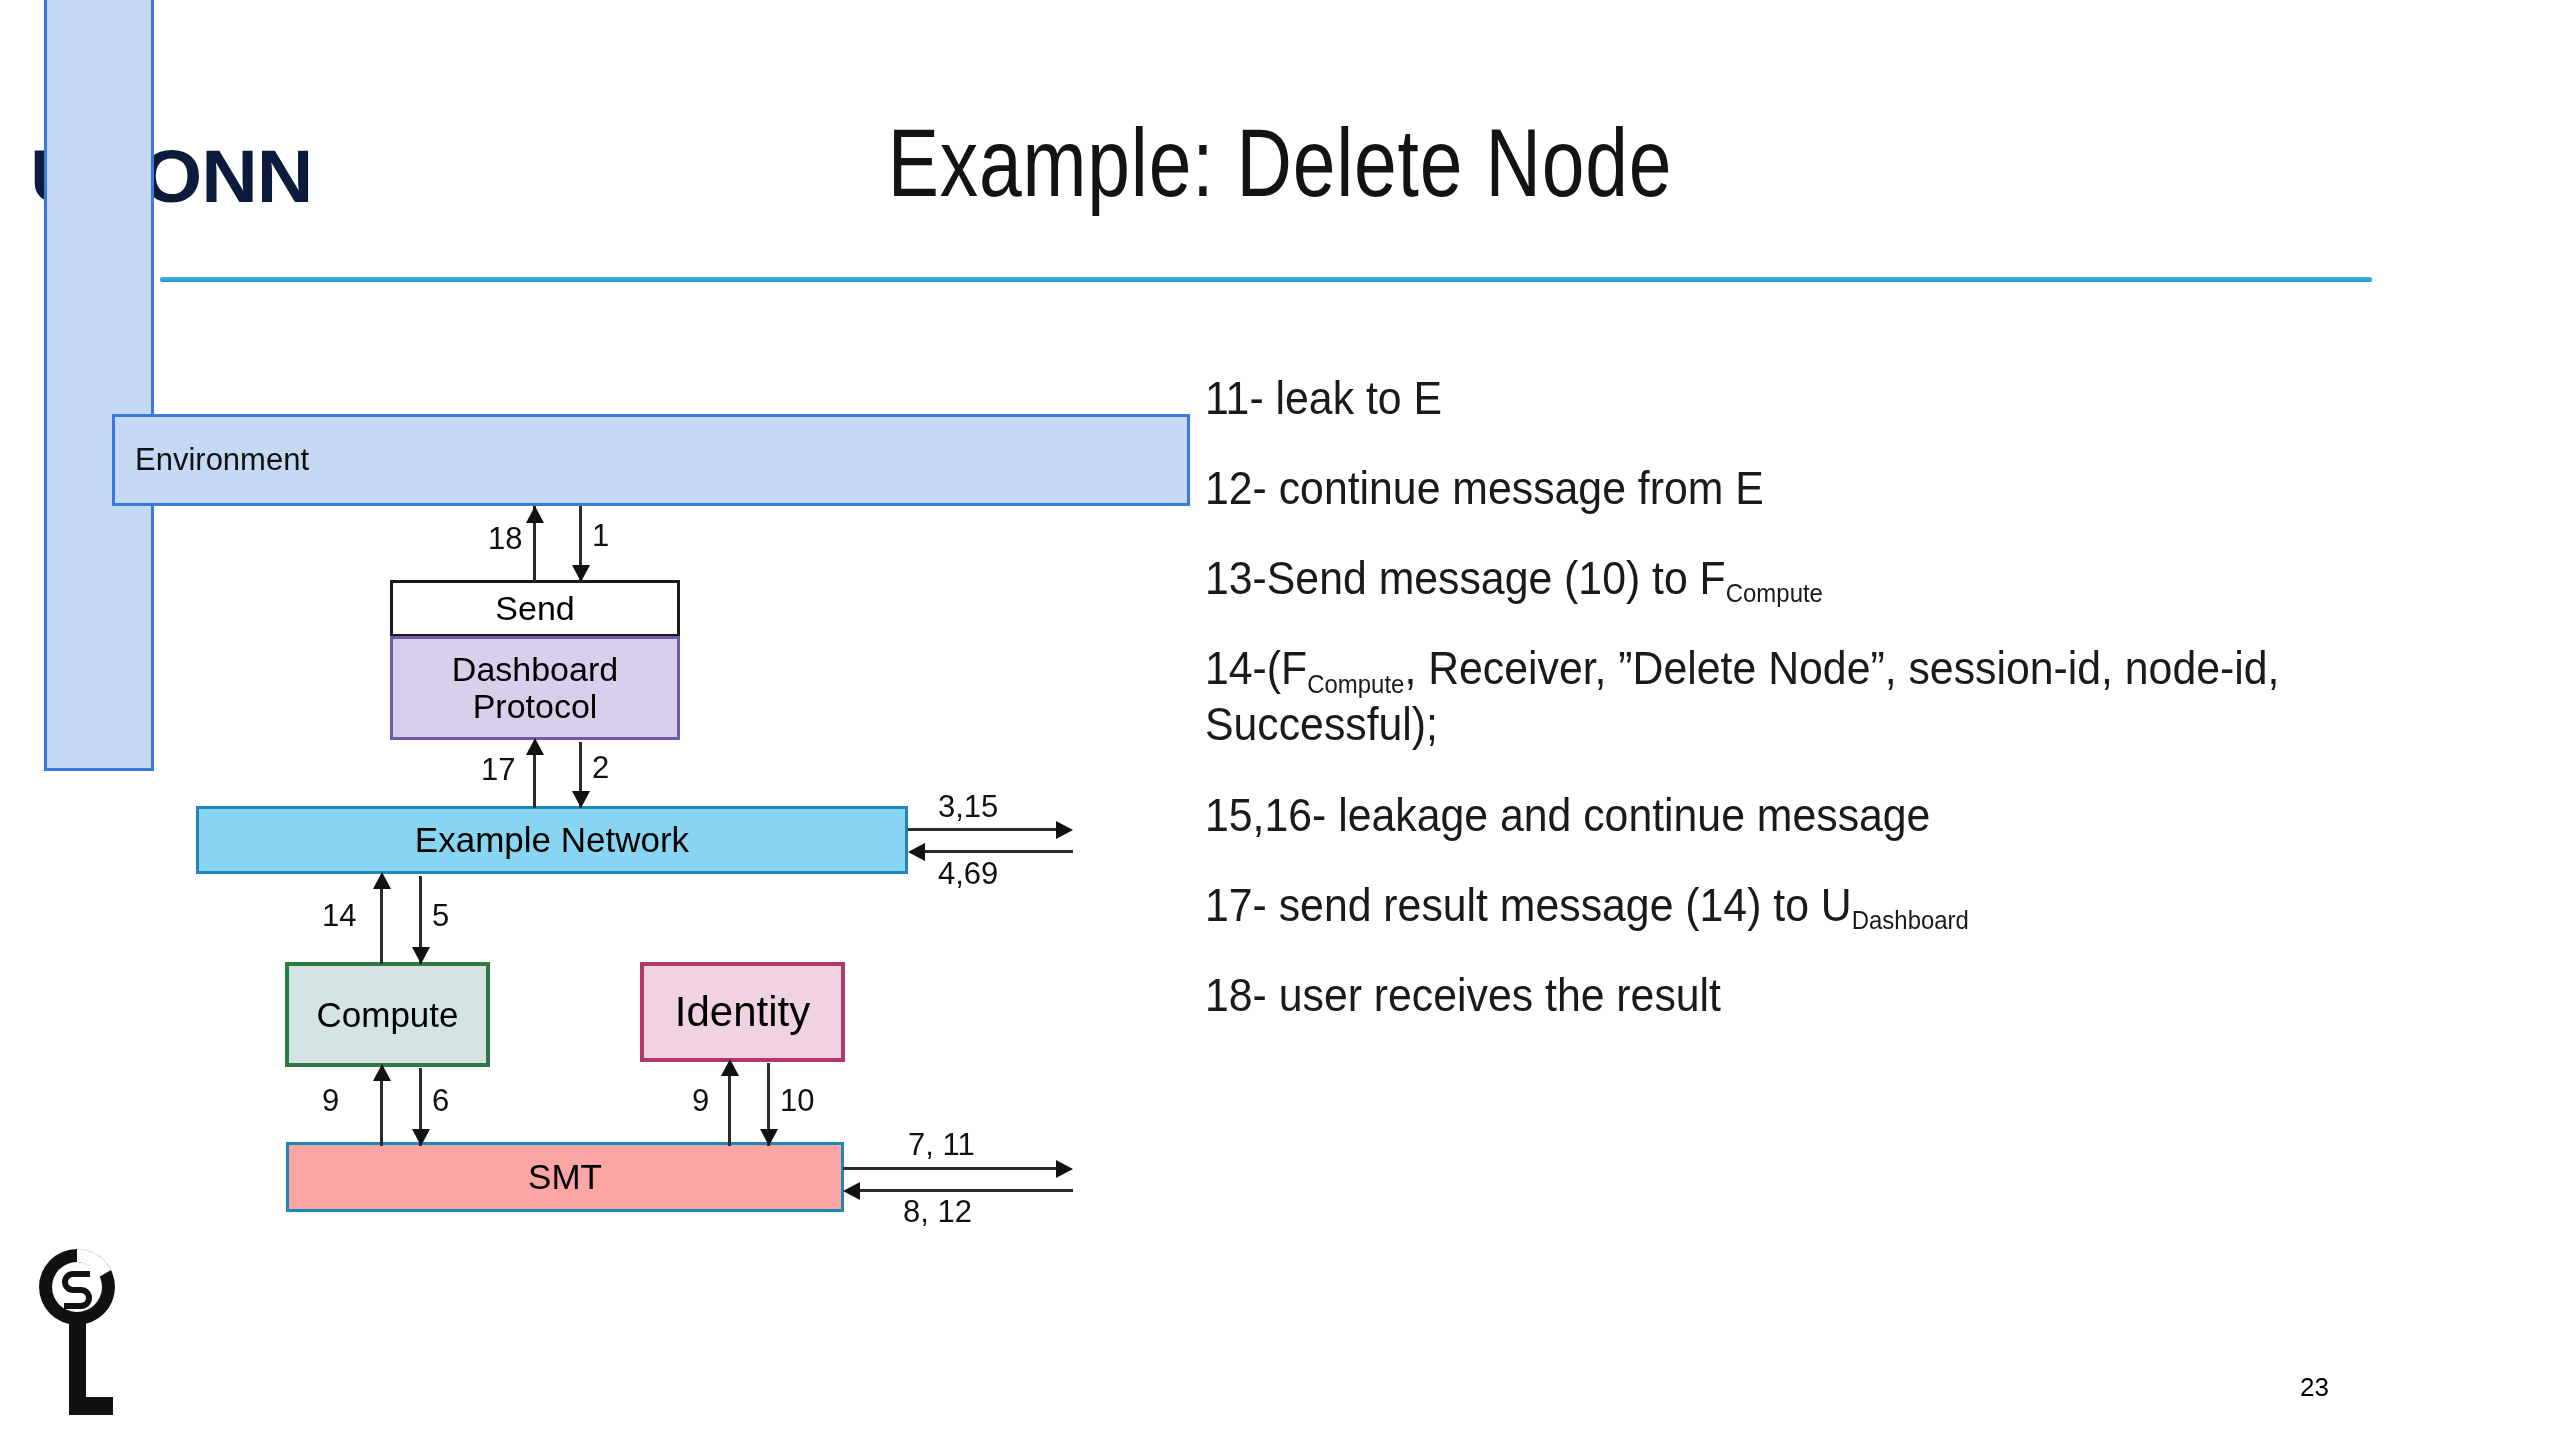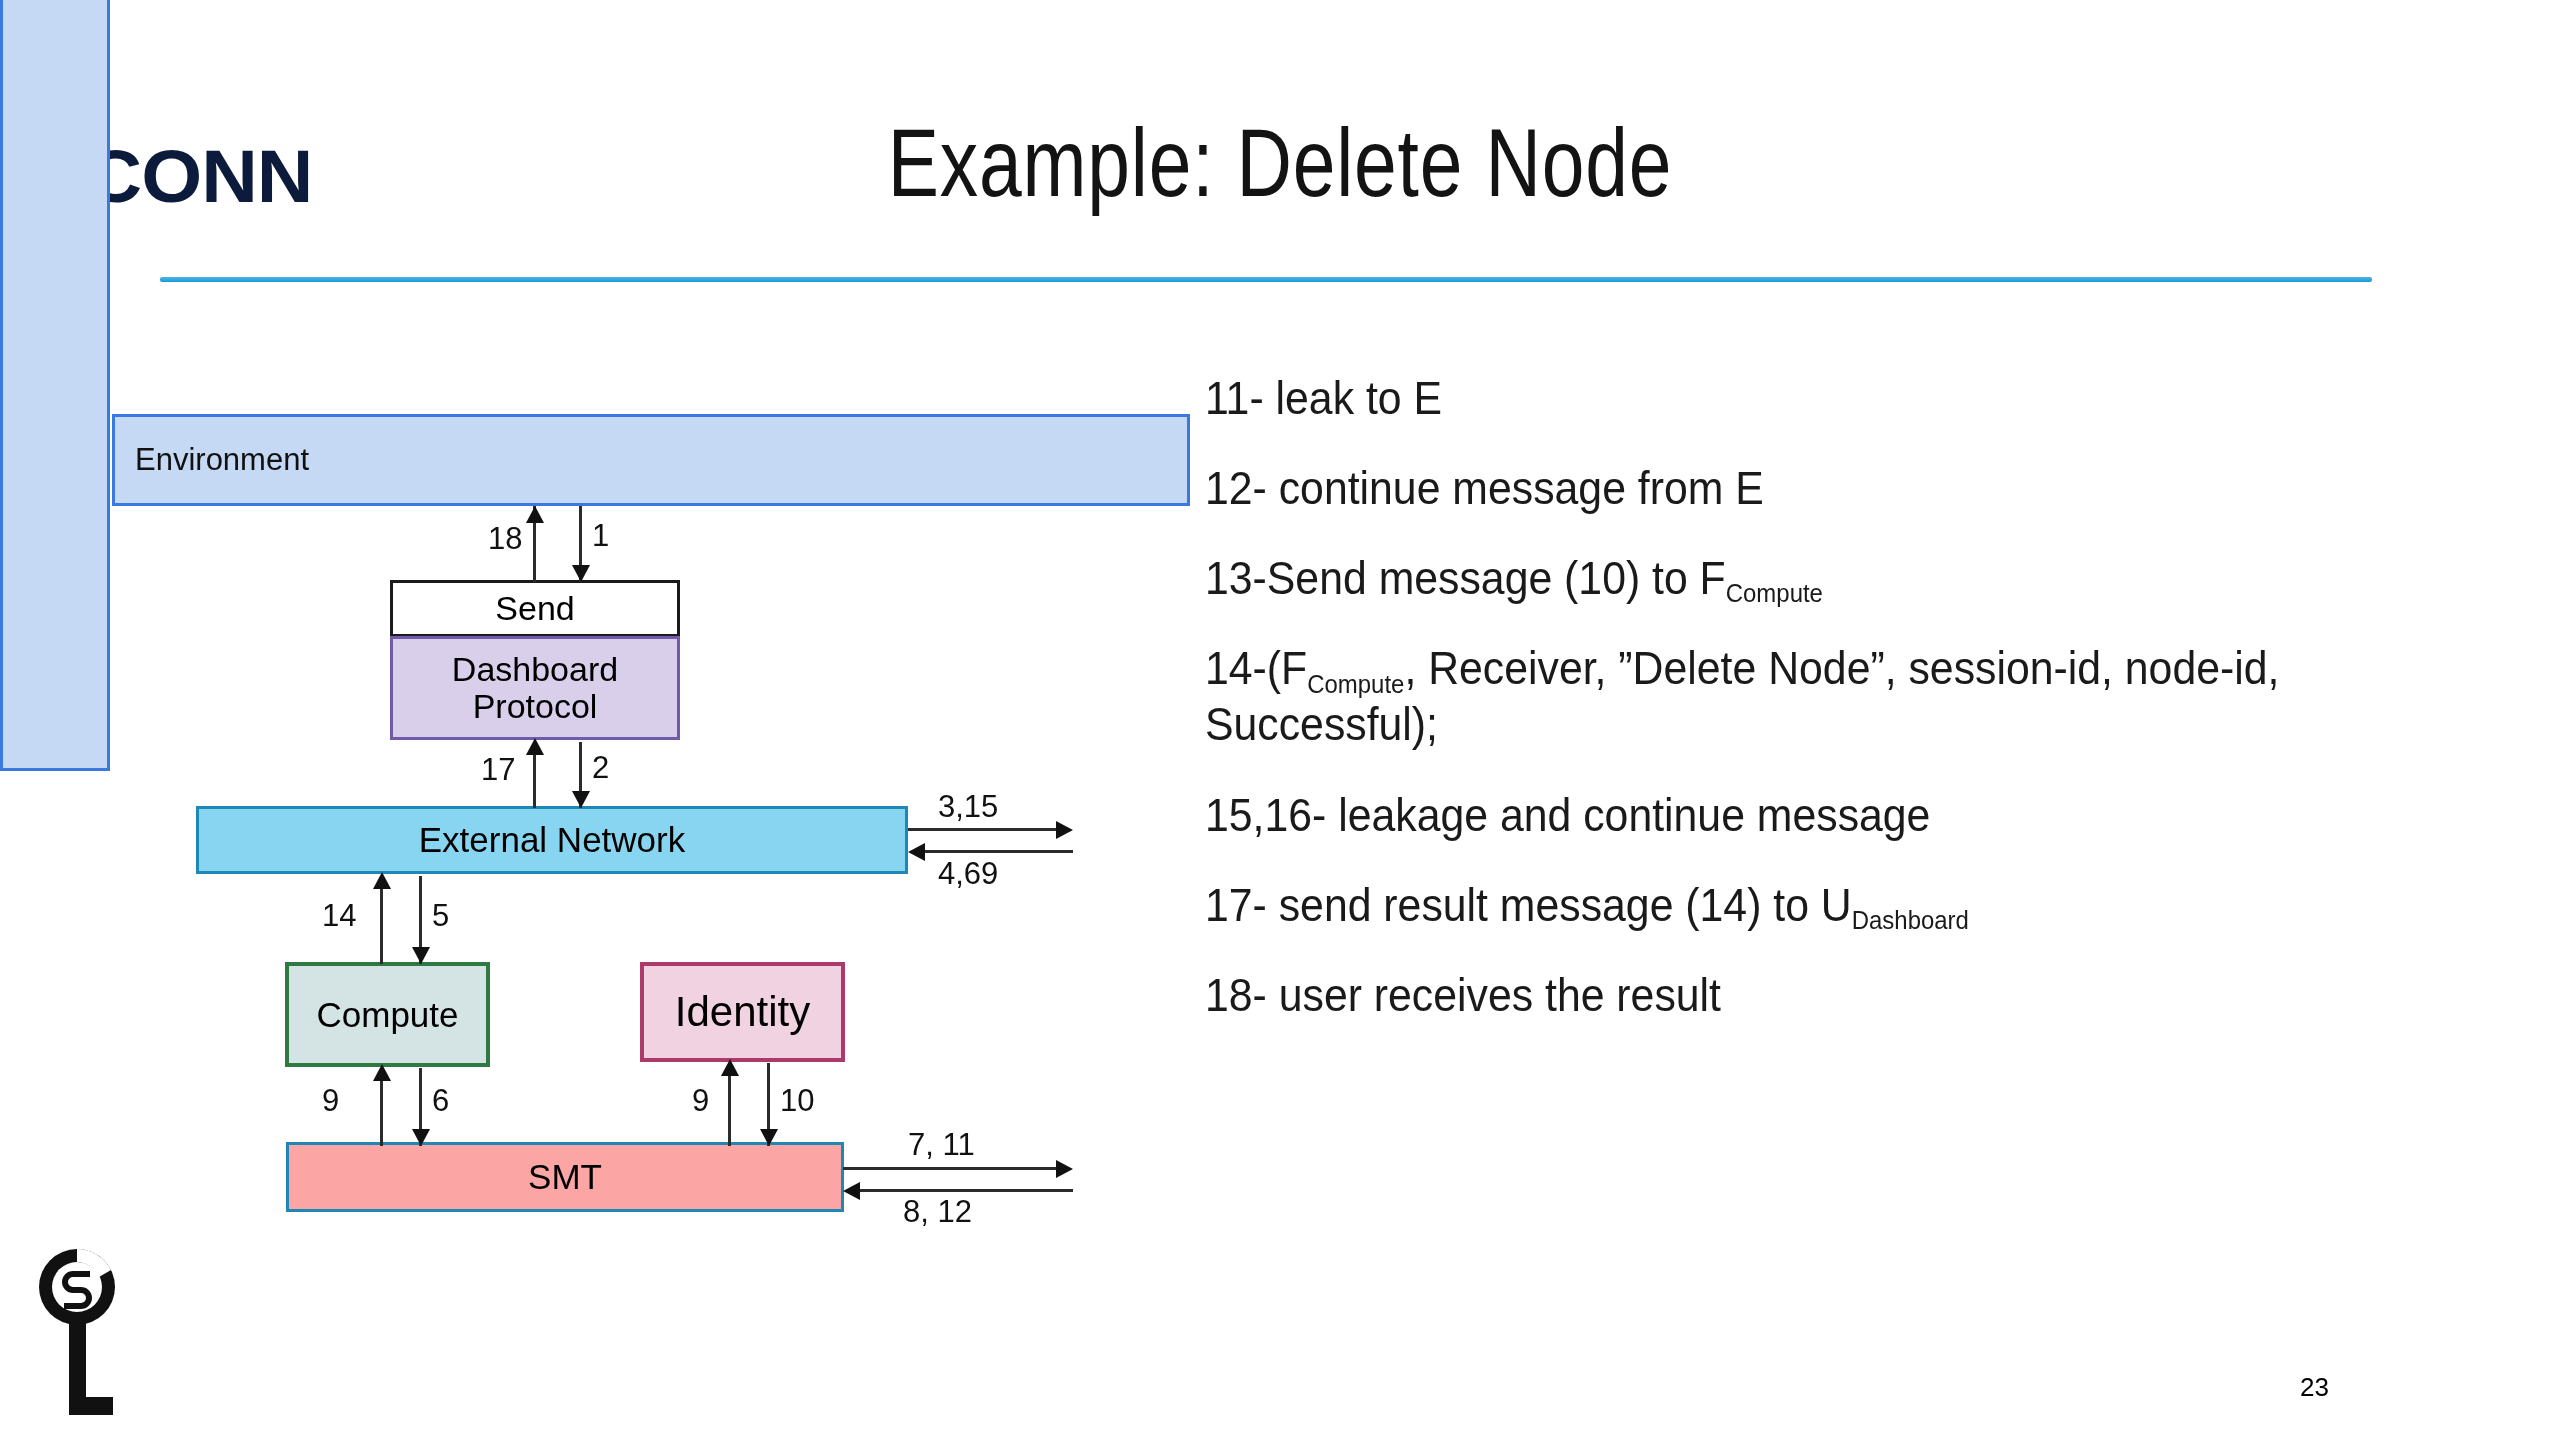--- a/index.html
+++ b/index.html
@@ -25,21 +25,21 @@
     transform:scaleX(0.80);transform-origin:center top;
     letter-spacing:1px;
   }
   #title-rule{
     position:absolute;left:160px;top:277px;width:2212px;height:5px;
     background:linear-gradient(to bottom,#4db4e6,#1a9ad6);
     border-radius:2px;
   }
 
   
-  #diagram{position:absolute;left:0;top:0;width:1220px;height:1440px;}
+  #diagram{position:absolute;left:0;top:0;width:1220px;height:1440px;padding-left:44px;}
 
   .box{
     position:absolute;box-sizing:border-box;
     display:flex;align-items:center;justify-content:center;
     text-align:center;line-height:1.08;
   }
   .boxlabel{white-space:pre-line;}
 
   #env-box{
     left:112px;top:414px;width:1078px;height:92px;
@@ -156,21 +156,21 @@
 
     <div class="box" id="user-box">
       <span class="boxlabel">Send</span>
     </div>
     <div class="box" id="dash-box">
       <span class="boxlabel">Dashboard
 Protocol</span>
     </div>
 
     <div class="box" id="extnet-box">
-      <span class="boxlabel">External Network</span>
+      <span class="boxlabel">Example Network</span>
     </div>
 
     <div class="box" id="compute-box">
       <span class="boxlabel">Compute</span>
     </div>
     <div class="box" id="identity-box">
       <span class="boxlabel">Identity</span>
     </div>
 
     <div class="box" id="smt-box">

